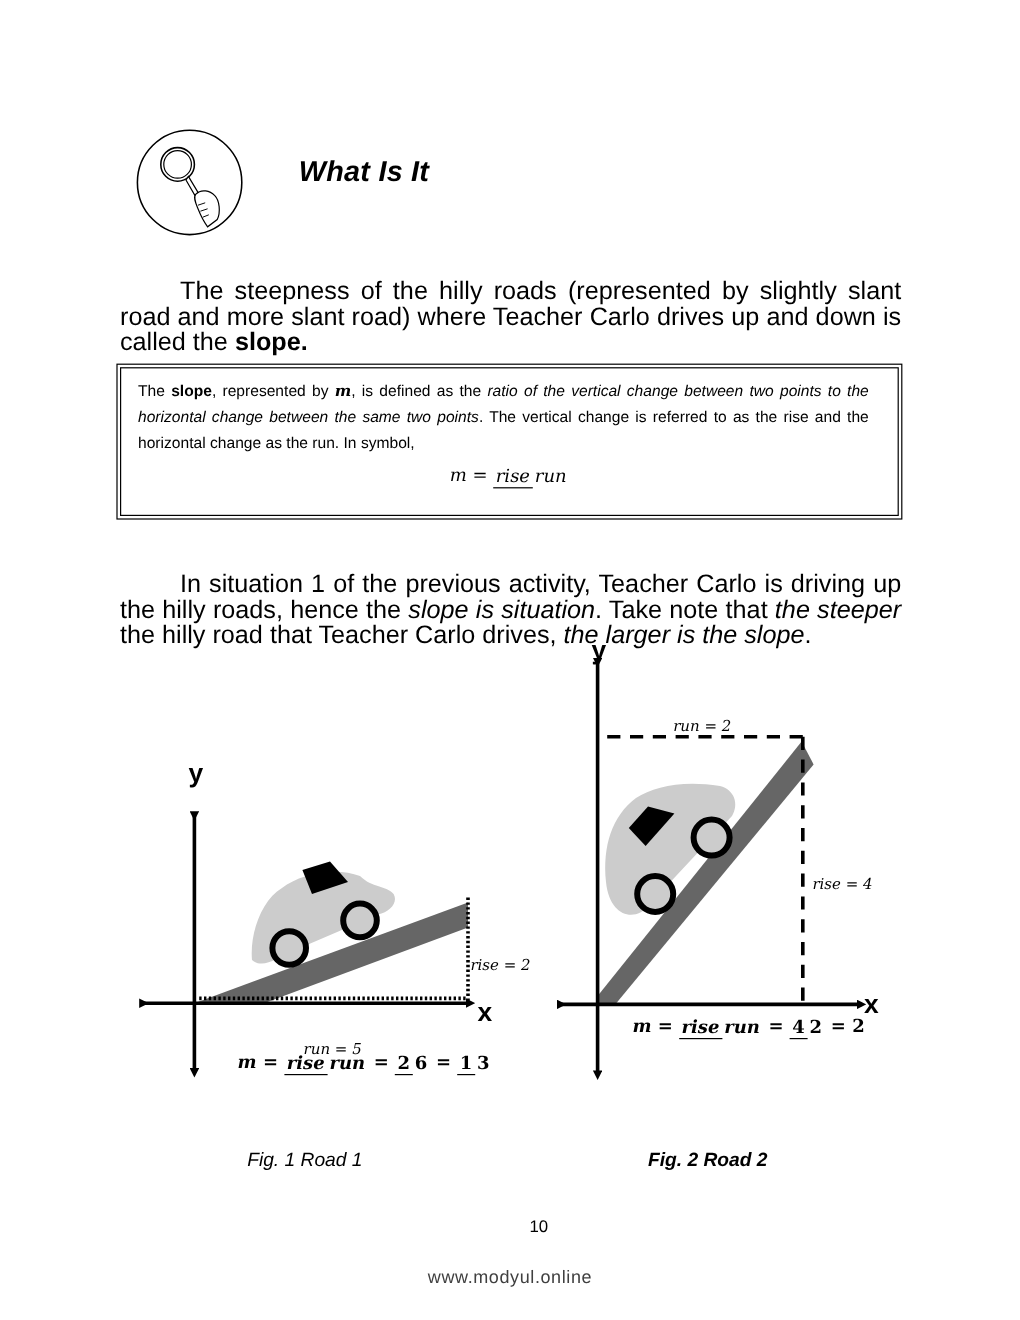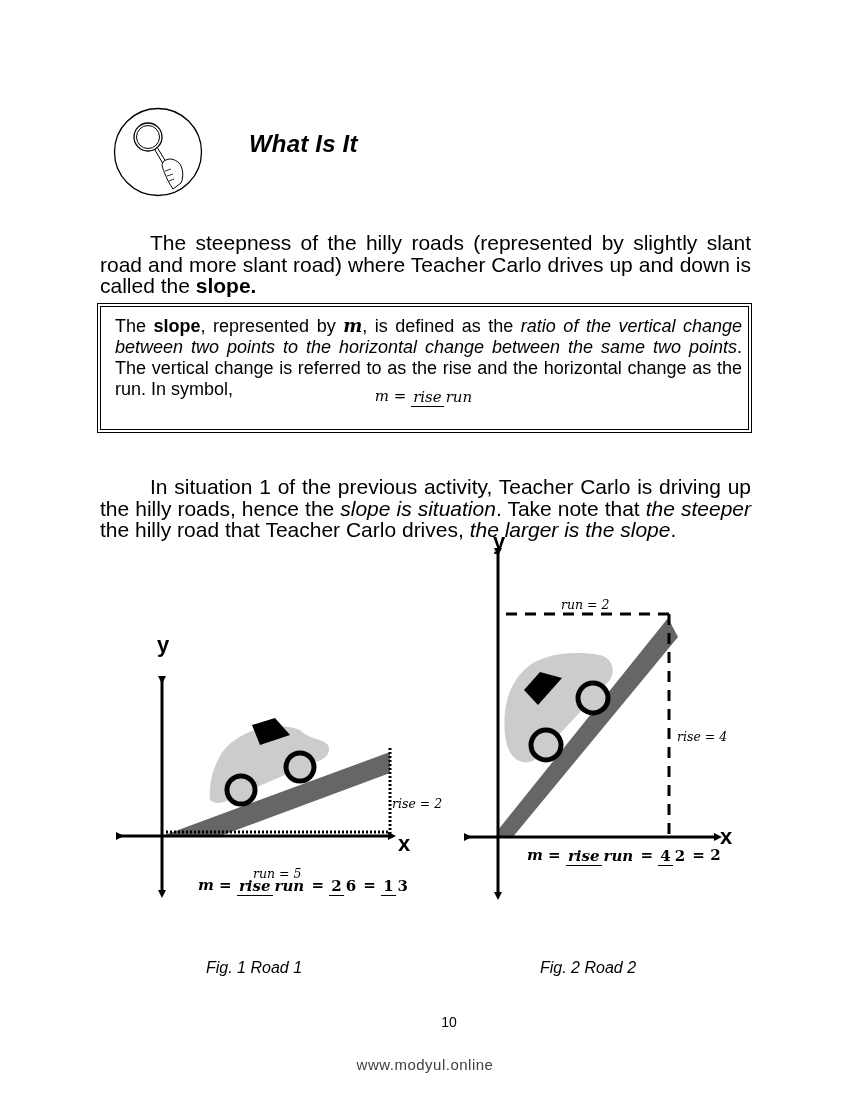--- a/index.html
+++ b/index.html
@@ -4,21 +4,21 @@
 <style>
   html, body { margin:0; padding:0; background:#ffffff; }
   body { width:850px; height:1100px; position:relative; overflow:hidden;
          font-family:"Liberation Sans", sans-serif; color:#000; }
   .abs { position:absolute; }
   .icon-circle { left:113px; top:107px; width:90px; height:90px; }
   .title { left:228px; top:130px; font-size:24px; font-weight:bold; font-style:italic; letter-spacing:0.2px;margin-left:21px; }
   .para { left:100px; width:651px; font-size:21px; line-height:21.5px; text-align:justify; }
   .para .indent { display:inline-block; width:50px; }
   .defbox { left:97px; top:303px; width:655px; height:130px; border:3px double #000; border-width:4px; box-sizing:border-box; }
-  .defbox-inner { position:absolute; left:14px; right:6px; top:8px; font-size:18px; line-height:21px; text-align:justify; }
+  .defbox-inner { position:absolute; left:14px; right:24px; top:8px; font-size:13px; line-height:21px; text-align:justify; }
   .mathvar { font-family:"DejaVu Serif", serif; font-style:italic; }
   .frac { display:inline-flex; align-items:center; vertical-align:middle; }
   .frac .num { border-bottom:1px solid #000; padding:0 2px; line-height:18px; }
   .frac .den { padding:0 2px; line-height:18px; }
   .formula { position:absolute; left:0; right:0; top:80px; text-align:center; font-family:"DejaVu Serif", serif; font-style:italic; font-size:15px; }
   .figcap { font-size:16px; font-style:italic; }
   .pagenum { left:0; width:850px; top:1014px; text-align:center; font-size:14px;margin-left:24px; }
   .watermark { left:0; width:850px; top:1056px; text-align:center; font-size:15px; color:#404040; letter-spacing:0.5px; }
   .label-sm { font-family:"DejaVu Serif", serif; font-style:italic; font-size:12.5px;margin-top:13px; }
   .axislabel { font-family:"Liberation Sans", sans-serif; font-weight:bold; font-size:22px; }
@@ -139,16 +139,16 @@
       <span class="num">rise</span>
       <span class="den">run</span>
     </span>
   =
   <span class="frac">
       <span class="num">4</span>
       <span class="den">2</span>
     </span>
   <span>= 2</span>
 </div>
-<div class="abs figcap" style="left:540px; top:959px;">Fig. 2 Road 2</div>
+<div class="abs figcap" style="left:540px; top:959px;font-weight:bold;">Fig. 2 Road 2</div>
 
 <div class="abs pagenum">10</div>
 <div class="abs watermark">www.modyul.online</div>
 
 </body></html>

